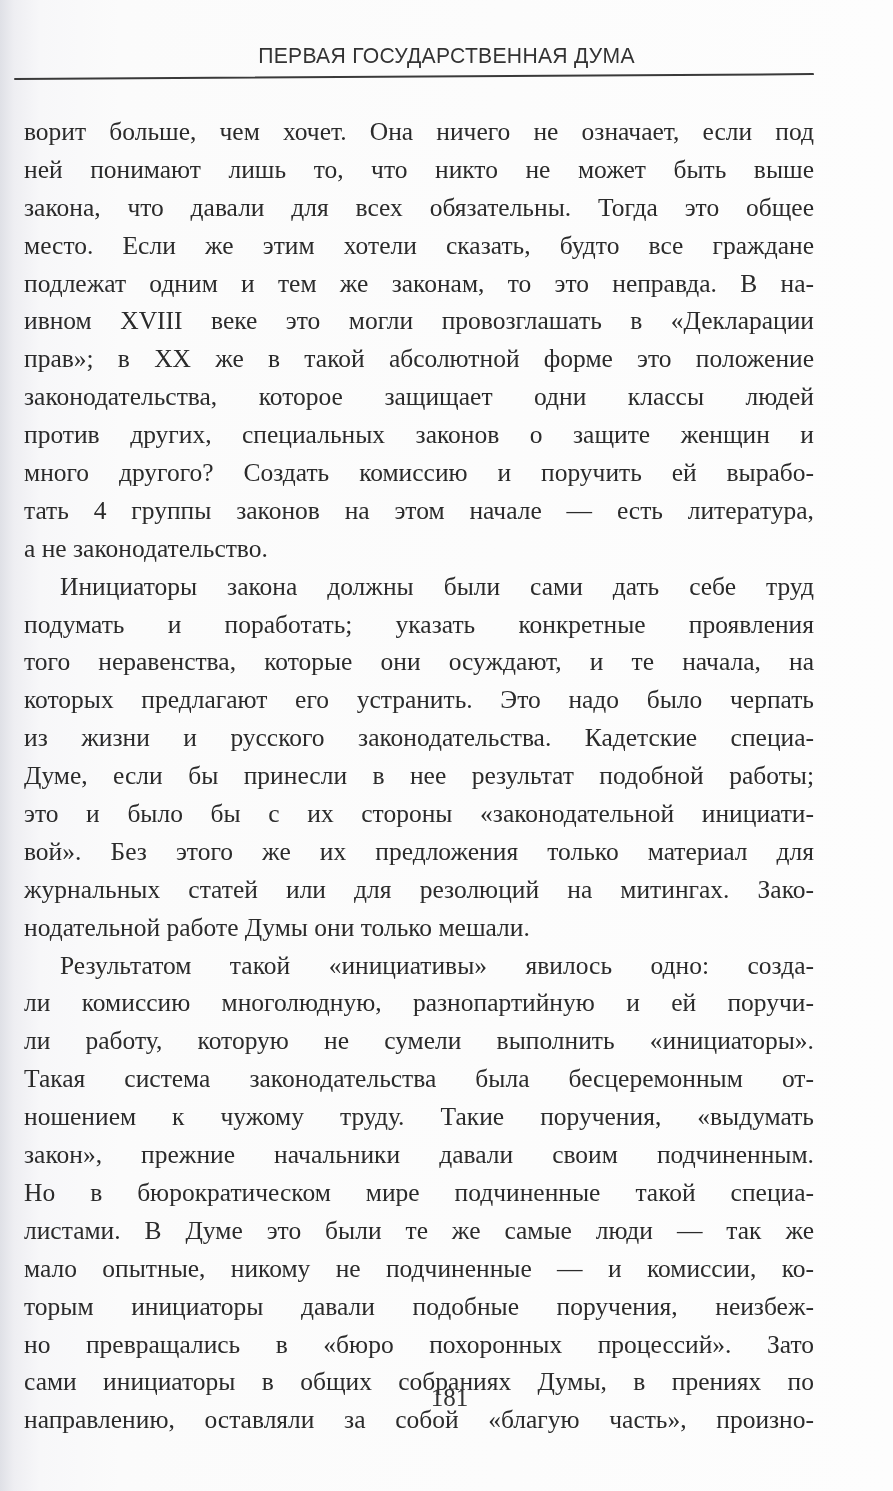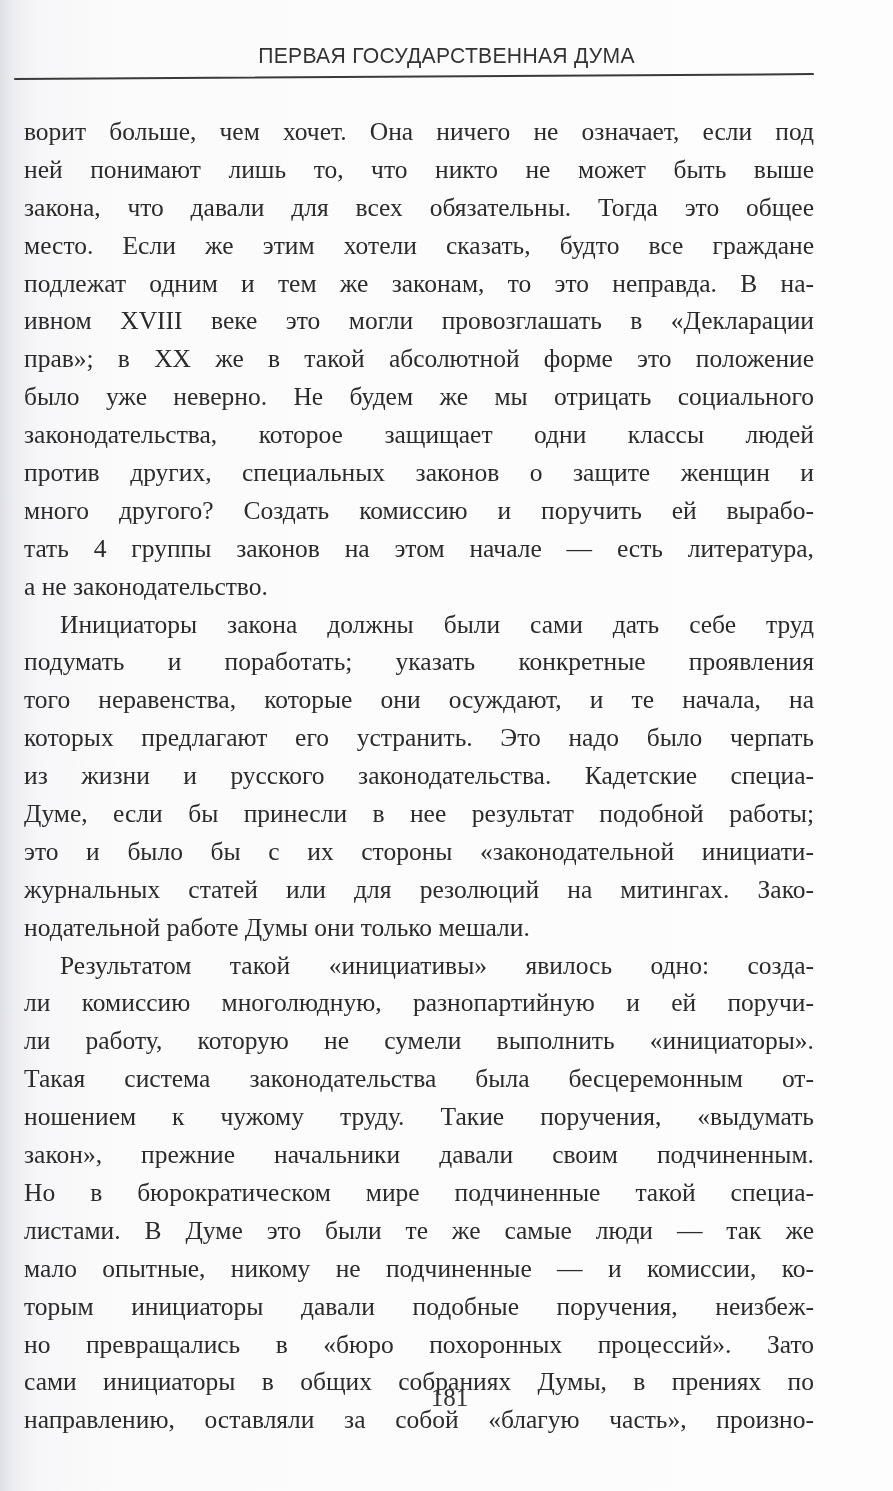--- a/index.html
+++ b/index.html
@@ -49,34 +49,34 @@
   <div class="head-rule"></div>
 
   <div class="body-text">
     <span class="line">ворит больше, чем хочет. Она ничего не означает, если под</span>
     <span class="line">ней понимают лишь то, что никто не может быть выше</span>
     <span class="line">закона, что давали для всех обязательны. Тогда это общее</span>
     <span class="line">место. Если же этим хотели сказать, будто все граждане</span>
     <span class="line">подлежат одним и тем же законам, то это неправда. В на-</span>
     <span class="line">ивном XVIII веке это могли провозглашать в «Декларации</span>
     <span class="line">прав»; в XX же в такой абсолютной форме это положение</span>
-    <span class="line">было уже неверно. Не будем же мы отрицать социального</span>
     <span class="line">законодательства, которое защищает одни классы людей</span>
     <span class="line">против других, специальных законов о защите женщин и</span>
     <span class="line">много другого? Создать комиссию и поручить ей вырабо-</span>
     <span class="line">тать 4 группы законов на этом начале — есть литература,</span>
     <span class="line last">а не законодательство.</span>
 
     <span class="line indent">Инициаторы закона должны были сами дать себе труд</span>
     <span class="line">подумать и поработать; указать конкретные проявления</span>
     <span class="line">того неравенства, которые они осуждают, и те начала, на</span>
     <span class="line">которых предлагают его устранить. Это надо было черпать</span>
     <span class="line">из жизни и русского законодательства. Кадетские специа-</span>
     <span class="line">Думе, если бы принесли в нее результат подобной работы;</span>
     <span class="line">это и было бы с их стороны «законодательной инициати-</span>
+    <span class="line">вой». Без этого же их предложения только материал для</span>
     <span class="line">журнальных статей или для резолюций на митингах. Зако-</span>
     <span class="line last">нодательной работе Думы они только мешали.</span>
 
     <span class="line indent">Результатом такой «инициативы» явилось одно: созда-</span>
     <span class="line">ли комиссию многолюдную, разнопартийную и ей поручи-</span>
     <span class="line">ли работу, которую не сумели выполнить «инициаторы».</span>
     <span class="line">Такая система законодательства была бесцеремонным от-</span>
     <span class="line">ношением к чужому труду. Такие поручения, «выдумать</span>
     <span class="line">закон», прежние начальники давали своим подчиненным.</span>
     <span class="line">Но в бюрократическом мире подчиненные такой специа-</span>

